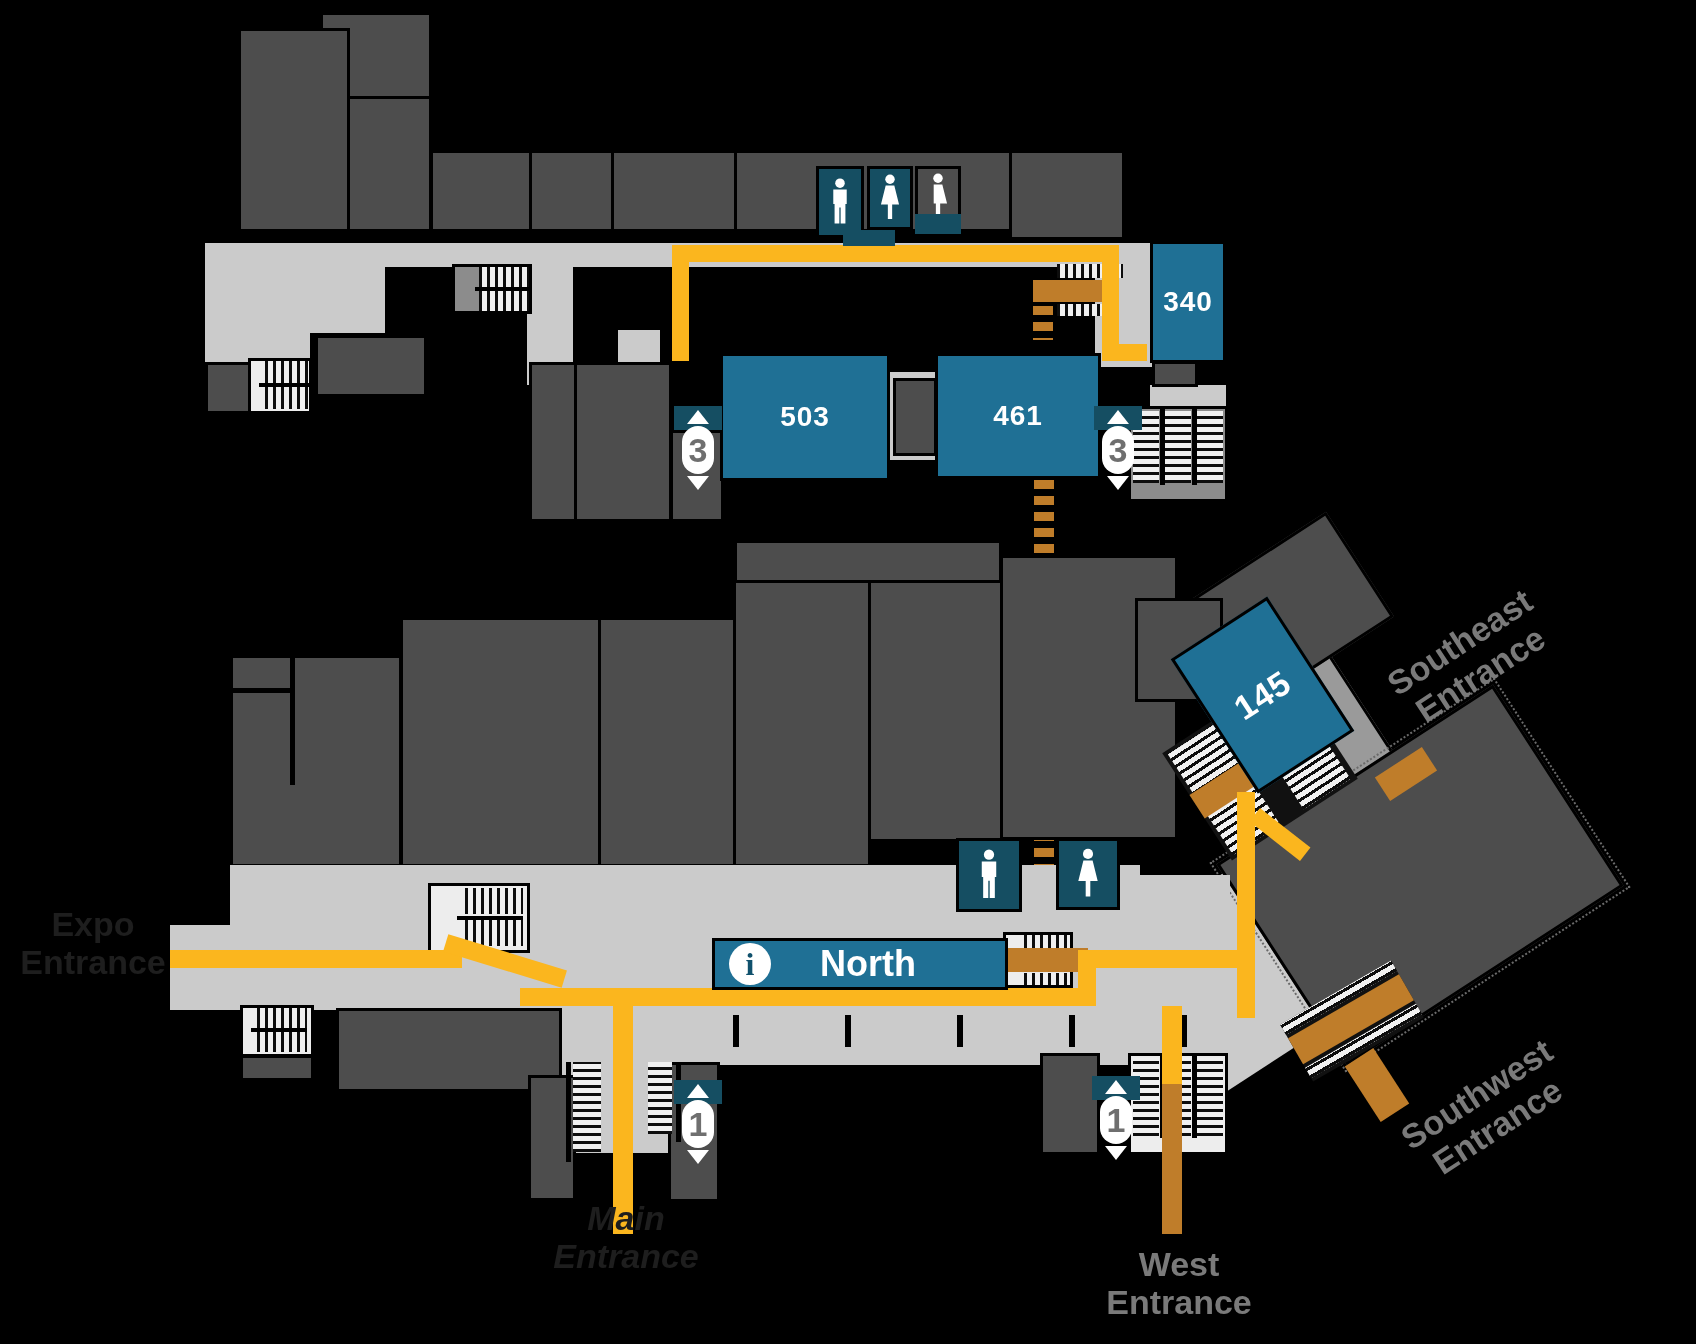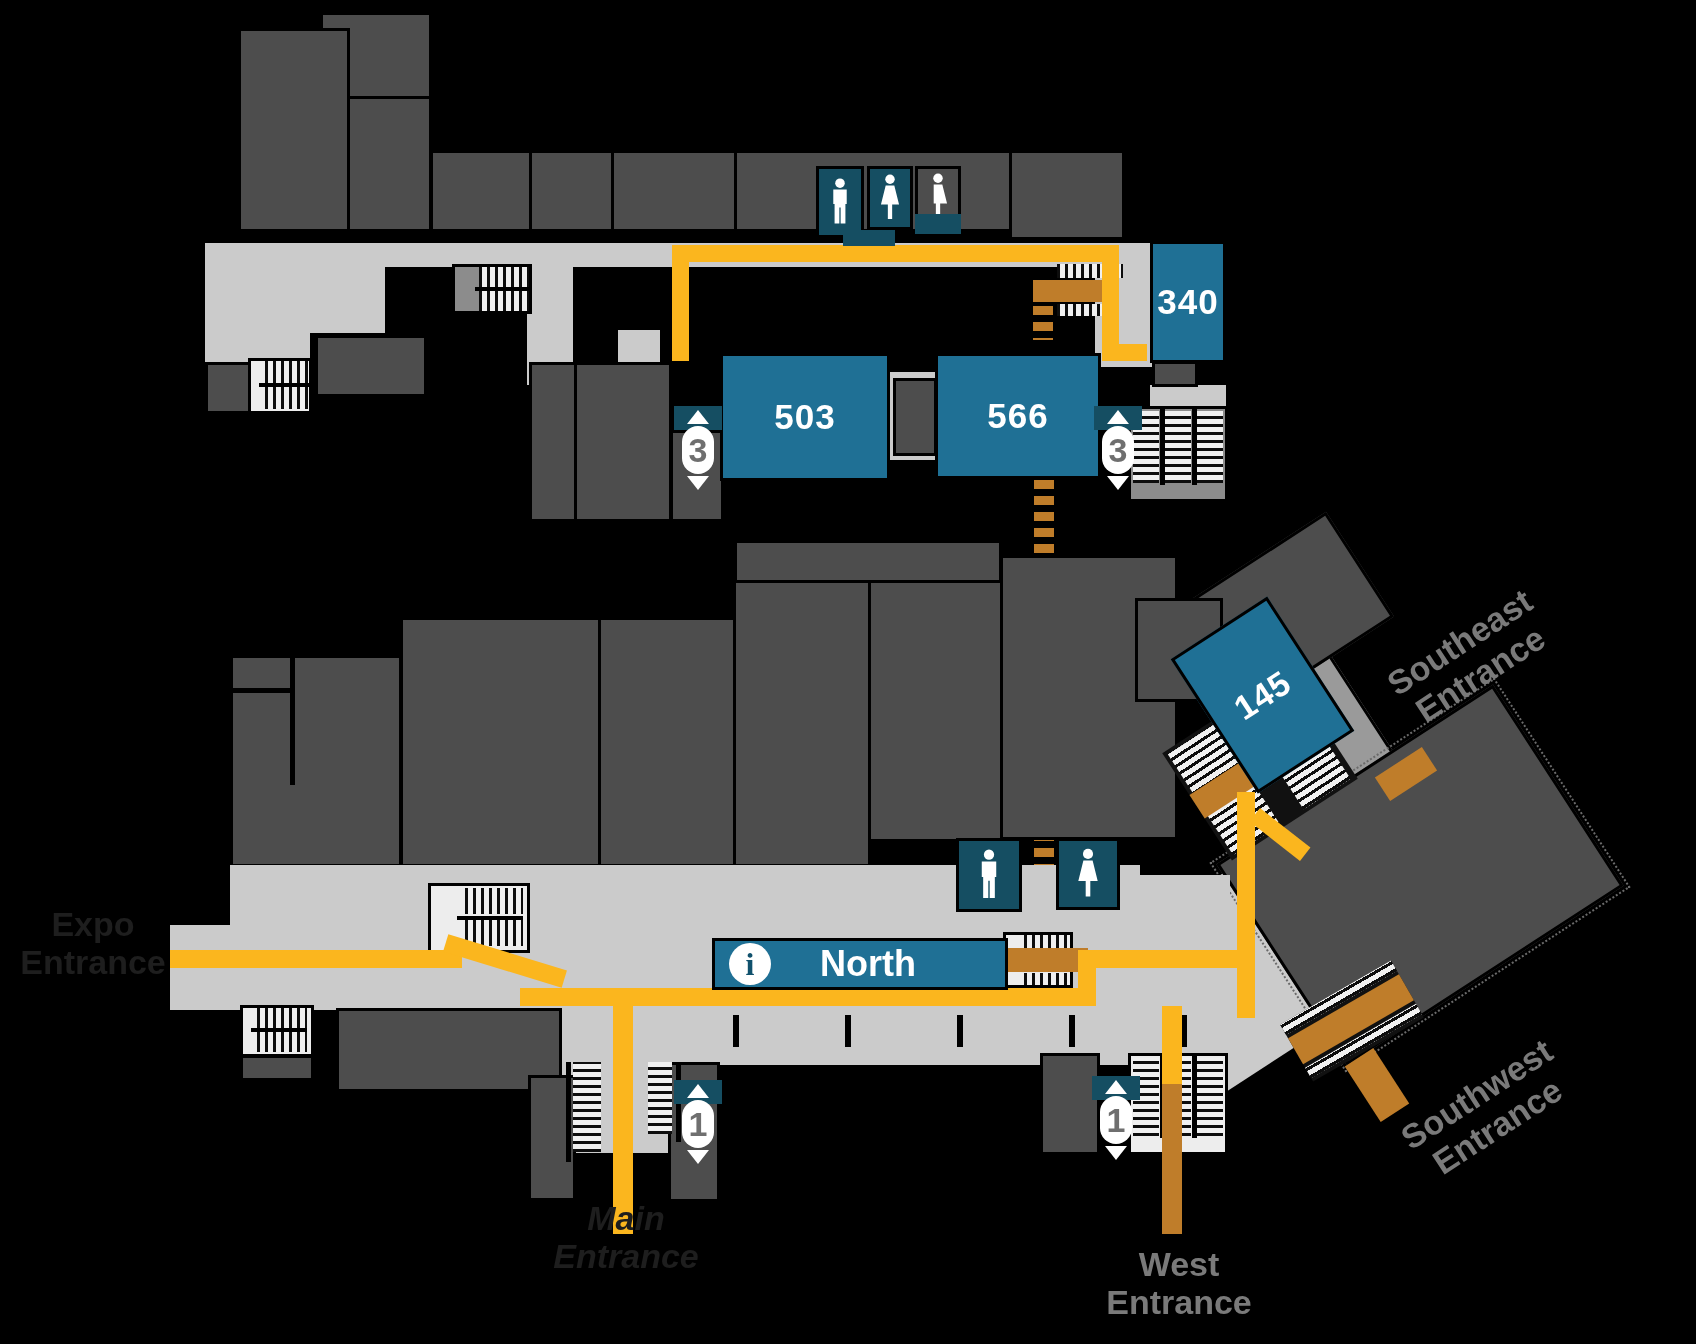--- a/index.html
+++ b/index.html
@@ -3,21 +3,21 @@
 <meta charset="utf-8">
 <style>
   html,body{margin:0;padding:0;background:#000;}
   #plan{position:relative;width:1696px;height:1344px;background:#000;overflow:hidden;
         font-family:"Liberation Sans","DejaVu Sans",sans-serif;}
   .abs{position:absolute;box-sizing:border-box;}
   .blk{position:absolute;box-sizing:border-box;background:#4d4d4d;border:3px solid #000;}
   .cor{position:absolute;box-sizing:border-box;background:#cbcbcb;}
   .blue{position:absolute;box-sizing:border-box;background:#1f7095;border:3px solid #000;
         display:flex;align-items:center;justify-content:center;color:#fff;
-        font-weight:bold;font-size:35px;letter-spacing:1px;}
+        font-weight:bold;font-size:28px;letter-spacing:1px;}
   .teal{position:absolute;box-sizing:border-box;background:#154e62;border:3px solid #000;
         display:flex;align-items:center;justify-content:center;}
   .org{position:absolute;background:#fbb61e;}
   .brn{position:absolute;background:#bf7d2a;}
   .wl{position:absolute;background:#000;}
   .zv{position:absolute;background:repeating-linear-gradient(90deg,#0d0d0d 0 3px,#f0f0f0 3px 8px);}
   .zh{position:absolute;background:repeating-linear-gradient(0deg,#0d0d0d 0 3px,#f0f0f0 3px 8px);}
   .stairbox{position:absolute;box-sizing:border-box;background:#ededed;border:3px solid #000;}
   .dash{position:absolute;width:20px;background:repeating-linear-gradient(180deg,#bf7d2a 0 9px,rgba(0,0,0,0) 9px 16px);}
   .elv{position:absolute;width:48px;}
@@ -101,21 +101,21 @@
     <div class="org" style="left:672px;top:245px;width:17px;height:116px;"></div>
     <div class="org" style="left:1102px;top:245px;width:17px;height:116px;"></div>
     <div class="org" style="left:1102px;top:344px;width:45px;height:17px;"></div>
 
     <div class="dash" style="left:1034px;top:480px;height:456px;"></div>
 
     <div class="blue" style="left:720px;top:353px;width:170px;height:128px;">
       <span>503</span>
     </div>
     <div class="blue" style="left:935px;top:353px;width:166px;height:126px;">
-      <span>566</span>
+      <span>461</span>
     </div>
     <div class="blue" style="left:1150px;top:241px;width:76px;height:122px;">
       <span>340</span>
     </div>
 
     <div class="teal rr" style="left:816px;top:166px;width:48px;height:72px;">
       <svg width="26" height="50" viewBox="0 0 24 44" fill="#fff">
         <circle cx="12" cy="4.6" r="4.4"></circle>
         <path d="M5.8 10.4h12.4v13.4h-1.2v18h-4.4V27h-1.2v14.8H7V23.8H5.8z"></path>
       </svg>

